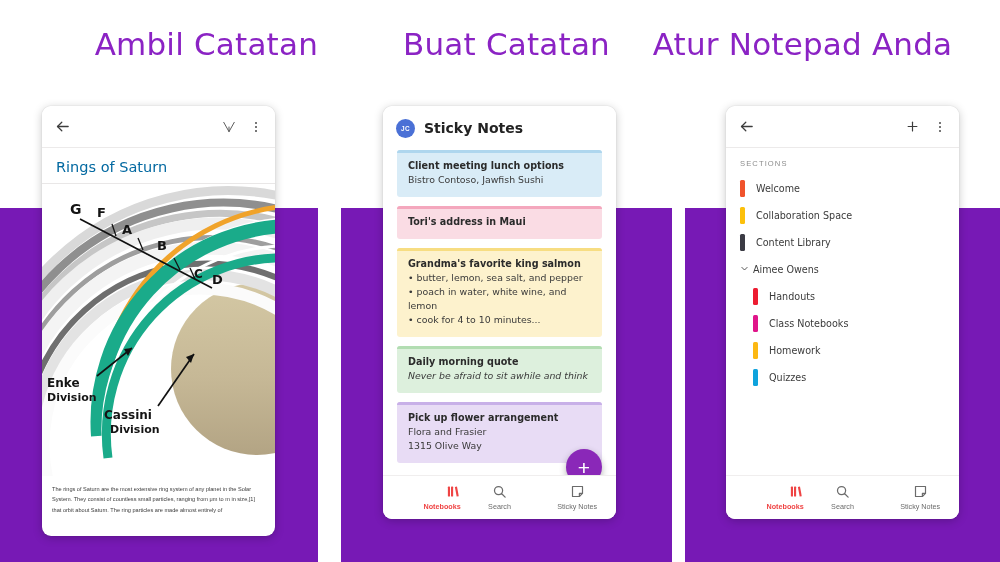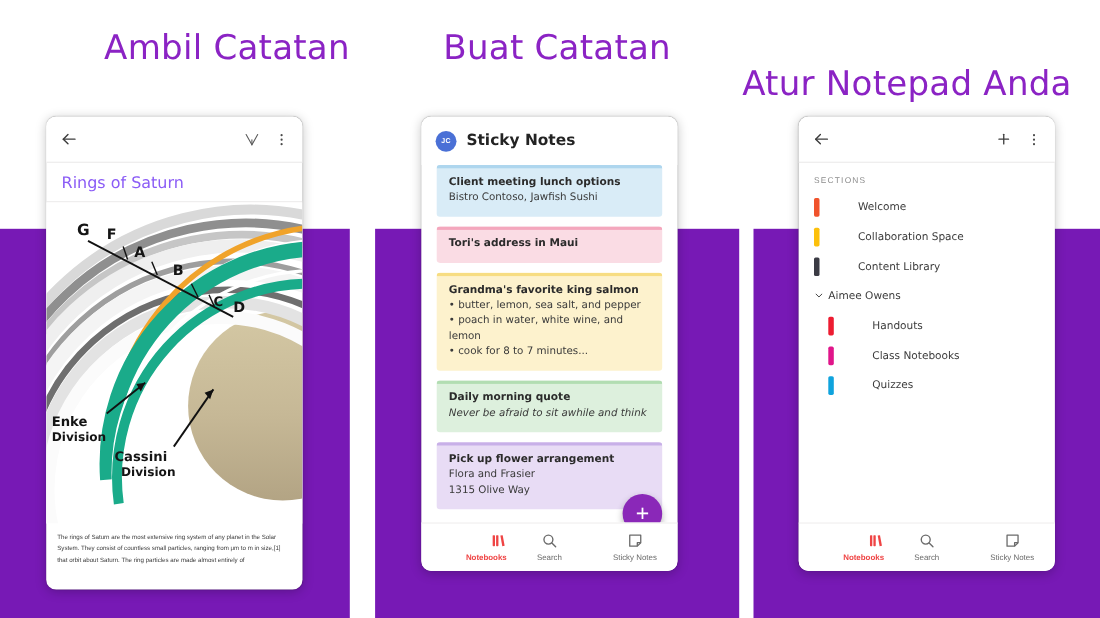--- a/index.html
+++ b/index.html
@@ -22,21 +22,21 @@
     position: absolute; top: 26px;
     color: #8b23c4;
     font-size: 31px;
     font-weight: 400;
     letter-spacing: .2px;
     white-space: nowrap;
     font-family: "DejaVu Sans", sans-serif;
   }
   #heading-1 { left: 0; width: 318px; text-align: right; }
   #heading-2 { left: 341px; width: 331px; text-align: center; }
-  #heading-3 { left: 667px; width: 315px; text-align: center; margin-top: 32px; }
+  #heading-3 { left: 645px; width: 315px; text-align: center; }
 
   
   .phone {
     position: absolute;
     background: #ffffff;
     border-radius: 9px;
     box-shadow: 0 2px 10px rgba(0,0,0,.22), 0 0 1px rgba(0,0,0,.25);
     overflow: hidden;
   }
   #phone-1 { left: 42px;  top: 106px; width: 233px; height: 430px; }
@@ -49,21 +49,21 @@
     height: 42px; padding: 0 12px;
     background: #fff;
     border-bottom: 1px solid #eceaea;
   }
   .appbar .spacer { flex: 1; }
   .ic { display:inline-flex; align-items:center; justify-content:center; }
   .ic svg { display:block; }
 
   
   #note-title {
-    font-size: 14.5px; color: #8b5cf6; font-weight: 400;
+    font-size: 14.5px; color: #0369a1; font-weight: 400;
     padding: 11px 14px 8px 14px;
     border-bottom: 1px solid #e9e7e7;
     font-family: "DejaVu Sans", sans-serif;
   }
   #note-canvas { position: relative; height: 292px; overflow: hidden; background:#fff; }
   #note-body {
     padding: 8px 10px 0 10px;
     font-size: 5.6px; line-height: 1.85; color: #3b3b3b;
     font-family: "Liberation Sans", sans-serif;
   }
@@ -101,21 +101,21 @@
     border: none; cursor: pointer;
   }
 
   
   #sec-label {
     font-size: 7.6px; letter-spacing: 1.1px; color: #8c8c8c;
     padding: 11px 14px 7px 14px; font-weight: 400;
     font-family: "Liberation Sans", sans-serif;
   }
   #sec-list { height: 293px; overflow: hidden; }
-  .sec-row { display:flex; align-items:center; height: 27px; padding: 0 14px; gap: 24px; }
+  .sec-row { display:flex; align-items:center; height: 27px; padding: 0 14px; }
   .sec-row .tab {
     width: 5px; height: 17px; border-radius: 1.5px; margin-right: 11px; flex: none;
   }
   .sec-row .sec-name { font-size: 9.6px; color: #3b3b3b; font-family:"DejaVu Sans", sans-serif; }
   .group-row { display:flex; align-items:center; height: 27px; padding: 0 14px; }
   .group-row .chev { width: 13px; color:#444; font-size: 9px; flex:none; }
   .group-row .sec-name { font-size: 9.6px; color:#3b3b3b; font-family:"DejaVu Sans", sans-serif; }
   .sec-row.indent { padding-left: 27px; }
 
   
@@ -265,21 +265,21 @@
         </div>
         <div class="note" style="background: rgb(250, 220, 228);">
           <div style="position: absolute; left: 0px; top: 0px; right: 0px; height: 3px; background: rgb(244, 167, 189);"></div>
           <div class="n-title">Tori's address in Maui</div>
         </div>
         <div class="note" style="background: rgb(253, 242, 205);">
           <div style="position: absolute; left: 0px; top: 0px; right: 0px; height: 3px; background: rgb(247, 221, 130);"></div>
           <div class="n-title">Grandma's favorite king salmon</div>
           <div class="n-line">• butter, lemon, sea salt, and pepper</div>
           <div class="n-line">• poach in water, white wine, and lemon</div>
-          <div class="n-line">• cook for 8 to 7 minutes...</div>
+          <div class="n-line">• cook for 4 to 10 minutes...</div>
         </div>
         <div class="note" style="background: rgb(221, 240, 221);">
           <div style="position: absolute; left: 0px; top: 0px; right: 0px; height: 3px; background: rgb(178, 221, 178);"></div>
           <div class="n-title">Daily morning quote</div>
           <div class="n-line italic">Never be afraid to sit awhile and think</div>
         </div>
         <div class="note" style="background: rgb(232, 220, 245);">
           <div style="position: absolute; left: 0px; top: 0px; right: 0px; height: 3px; background: rgb(200, 176, 232);"></div>
           <div class="n-title">Pick up flower arrangement</div>
           <div class="n-line">Flora and Frasier</div>
@@ -368,20 +368,24 @@
         </div>
         <div class="sec-row indent">
           <span class="tab" style="background: rgb(237, 28, 49);"></span>
           <span class="sec-name">Handouts</span>
         </div>
         <div class="sec-row indent">
           <span class="tab" style="background: rgb(224, 21, 138);"></span>
           <span class="sec-name">Class Notebooks</span>
         </div>
         <div class="sec-row indent">
+          <span class="tab" style="background: rgb(252, 184, 19);"></span>
+          <span class="sec-name">Homework</span>
+        </div>
+        <div class="sec-row indent">
           <span class="tab" style="background: rgb(15, 163, 221);"></span>
           <span class="sec-name">Quizzes</span>
         </div>
       </div>
 
     <div class="bottomnav">
       <div class="navitem active">
         <span class="ic">
           <svg width="15" height="15" viewBox="0 0 24 24" fill="currentColor">
             <rect x="3" y="4" width="3.4" height="16" rx="1"></rect>

